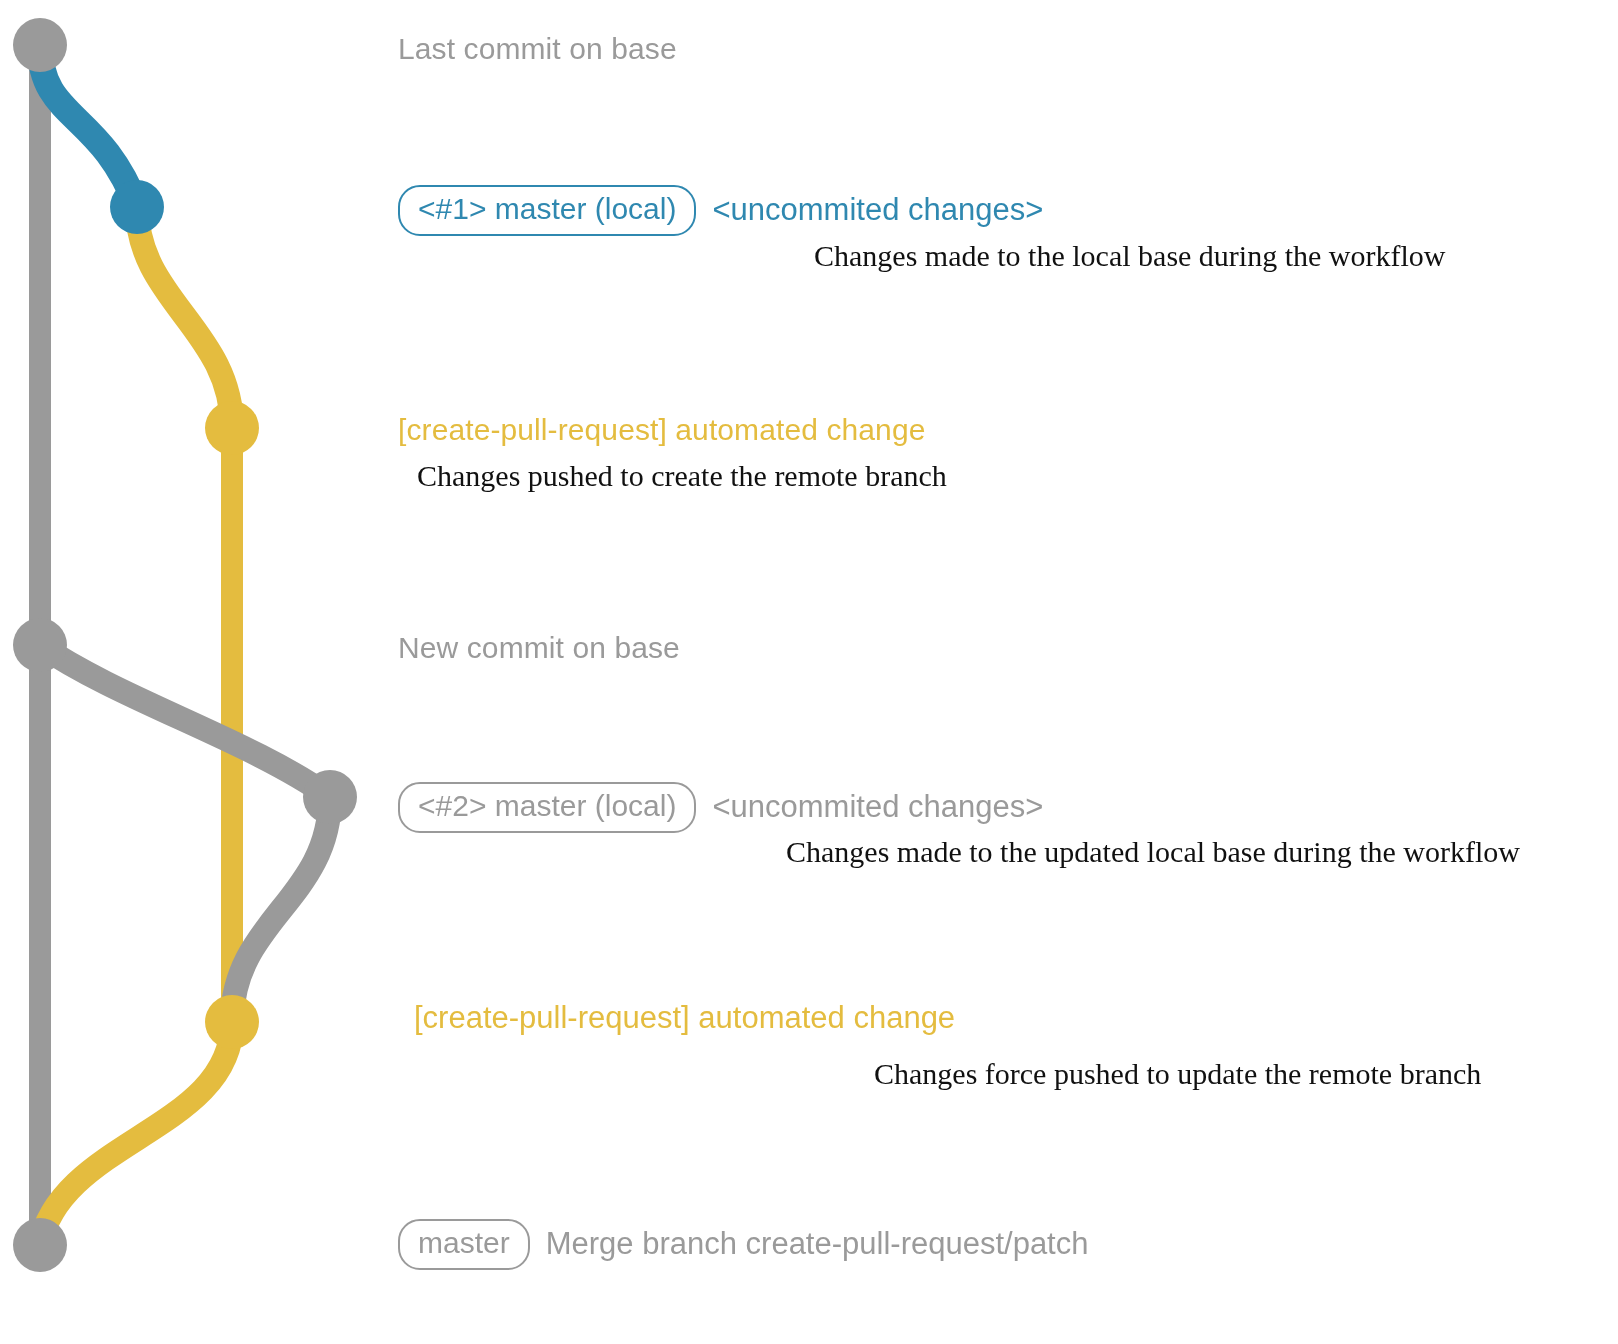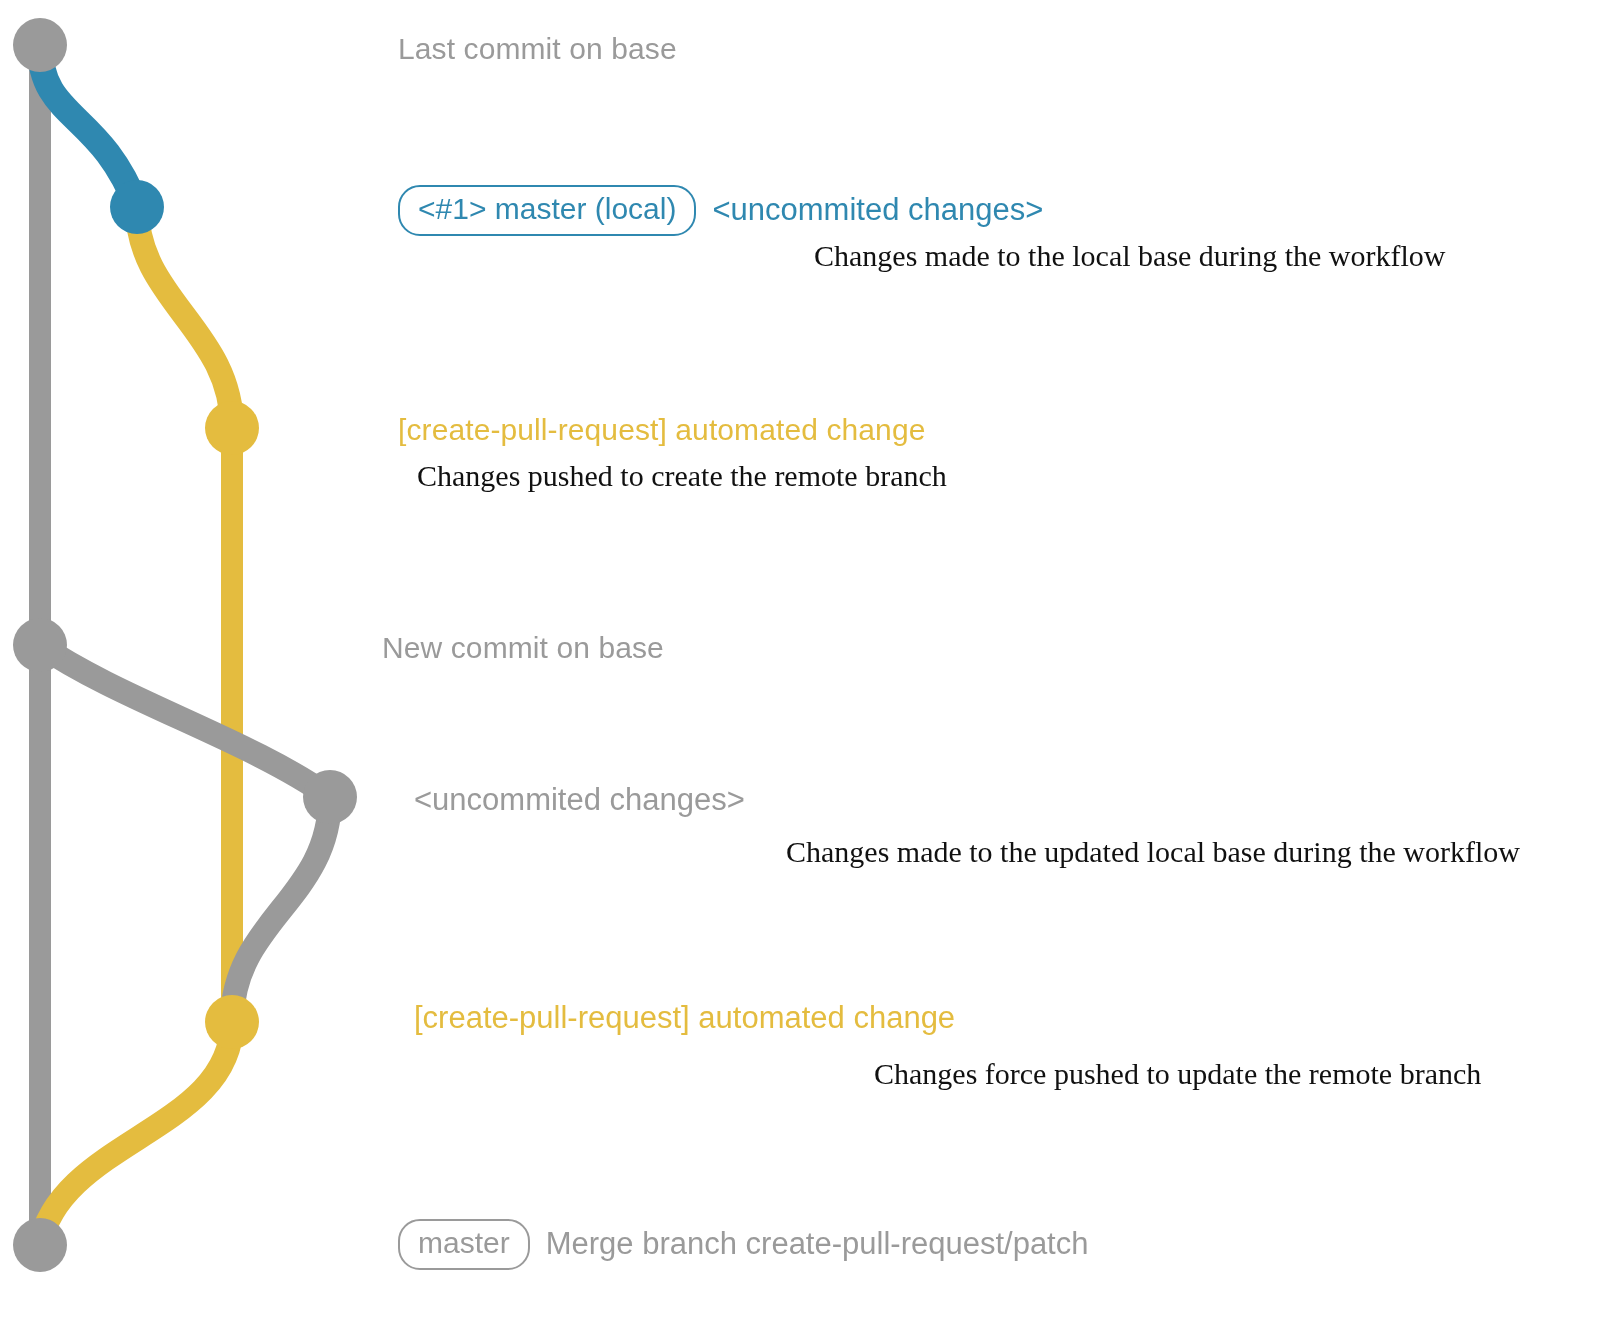--- a/index.html
+++ b/index.html
@@ -89,25 +89,26 @@
   <span class="chip blue">&lt;#1&gt; master (local)</span>
   <span class="chip-msg blue">&lt;uncommited changes&gt;</span>
 </div>
 <div class="desc" style="left:794px;top:239px;margin-left:20px;">Changes made to the local base during the workflow</div>
 
 <div class="row" style="left:398px;top:413px;">
   <span class="sect-title yellow">[create-pull-request] automated change</span>
 </div>
 <div class="desc" style="left:417px;top:459px;">Changes pushed to create the remote branch</div>
 
-<div class="row" style="left:382px;top:631px;">
+<div class="row" style="left:398px;top:631px;">
   <span class="sect-title gray">New commit on base</span>
 </div>
 
 <div class="row" style="left:398px;top:782px;">
+  <span class="chip gray">&lt;#2&gt; master (local)</span>
   <span class="chip-msg gray">&lt;uncommited changes&gt;</span>
 </div>
 <div class="desc" style="left:786px;top:835px;">Changes made to the updated local base during the workflow</div>
 
 <div class="row" style="left:398px;top:1000px;">
   <span class="chip-msg yellow">[create-pull-request] automated change</span>
 </div>
 <div class="desc" style="left:874px;top:1057px;">Changes force pushed to update the remote branch</div>
 
 <div class="row" style="left:398px;top:1219px;">

